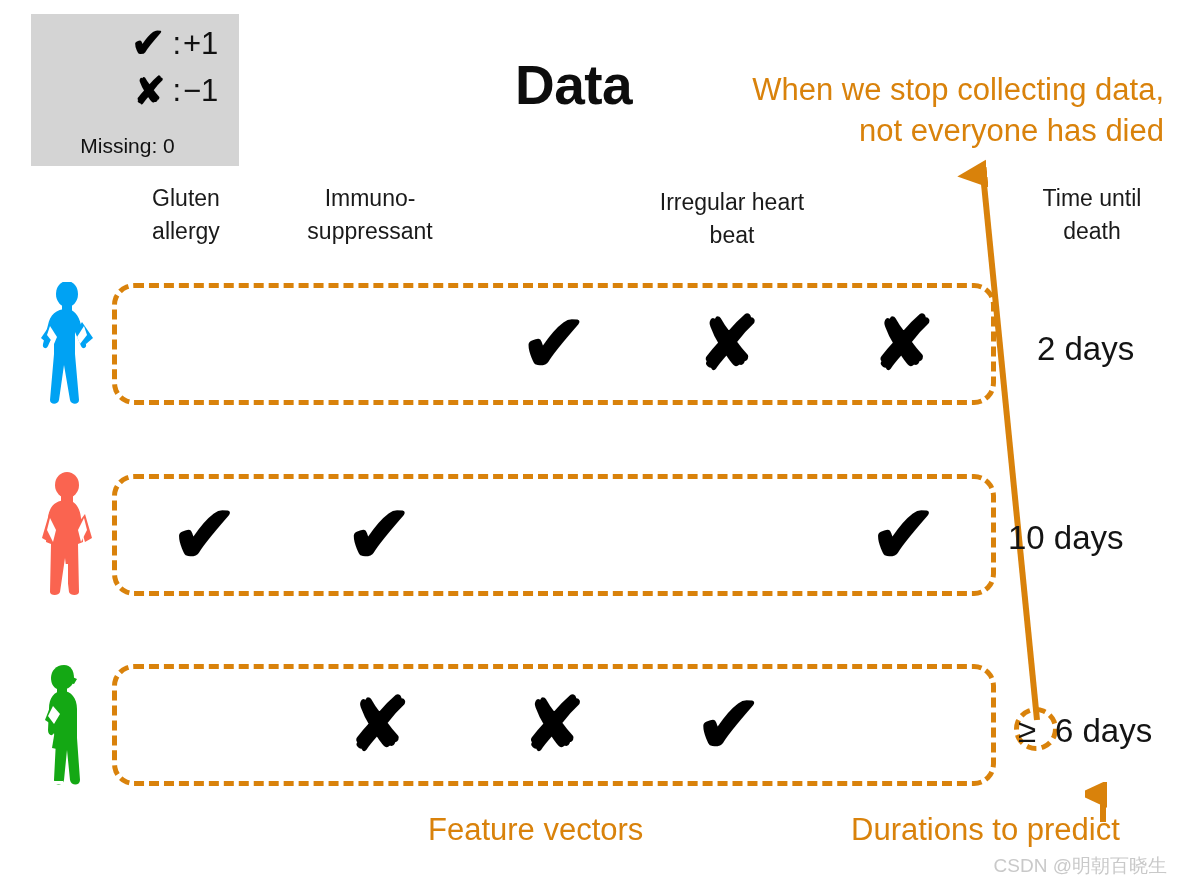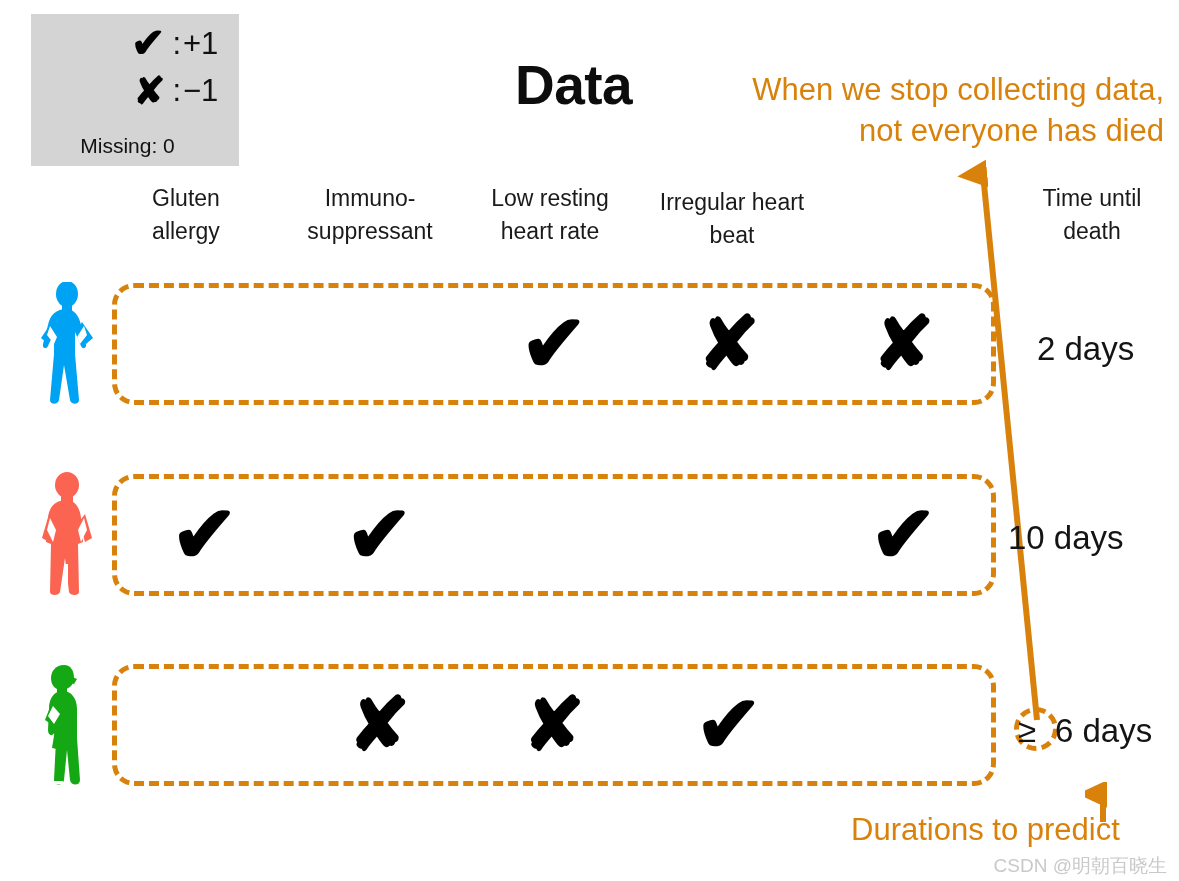--- a/index.html
+++ b/index.html
@@ -213,24 +213,20 @@
   <div class="col-header" style="left:285px; top:182px; width:170px;">
     <div>Immuno-</div>
     <div>suppressant</div>
   </div>
 
   <div class="col-header" style="left:110px; top:182px; width:152px;">
     <div>Gluten</div>
     <div>allergy</div>
   </div>
 
-  <div class="col-header" style="left:471px; top:182px; width:158px;">
-    <div>Low resting</div>
-    <div>heart rate</div>
-  </div>
 
   <div class="col-header" style="left:645px; top:186px; width:174px;">
     <div>Irregular heart</div>
     <div>beat</div>
   </div>
 
 
   <div class="col-header" style="left:1012px; top:182px; width:160px;">
     <div>Time until</div>
     <div>death</div>
@@ -365,17 +361,18 @@
 
   <svg class="arrow-short" style="left:1085px; top:782px; width:36px; height:42px;" viewBox="0 0 36 42">
     <defs>
       <marker id="arrowhead-up2" markerWidth="5" markerHeight="5" refX="2.3" refY="4.3" orient="auto">
         <path d="M 0 5 L 2.3 0 L 4.6 5 z" fill="#D9820B"></path>
       </marker>
     </defs>
     <line x1="18" y1="40" x2="18" y2="12" stroke="#D9820B" stroke-width="6" marker-end="url(#arrowhead-up2)"></line>
   </svg>
 
+  <div class="bottom-label" style="left:428px; top:814px;">Feature vectors</div>
   <div class="bottom-label" style="left:851px; top:814px;">Durations to predict</div>
 
   <div class="watermark">CSDN @明朝百晓生</div>
 
 </div>
 
 </body></html>

